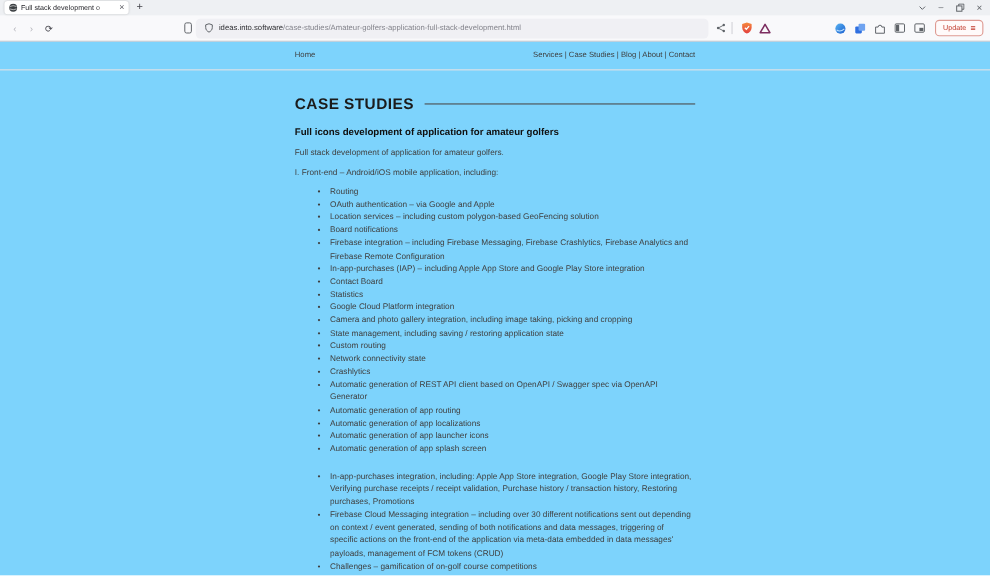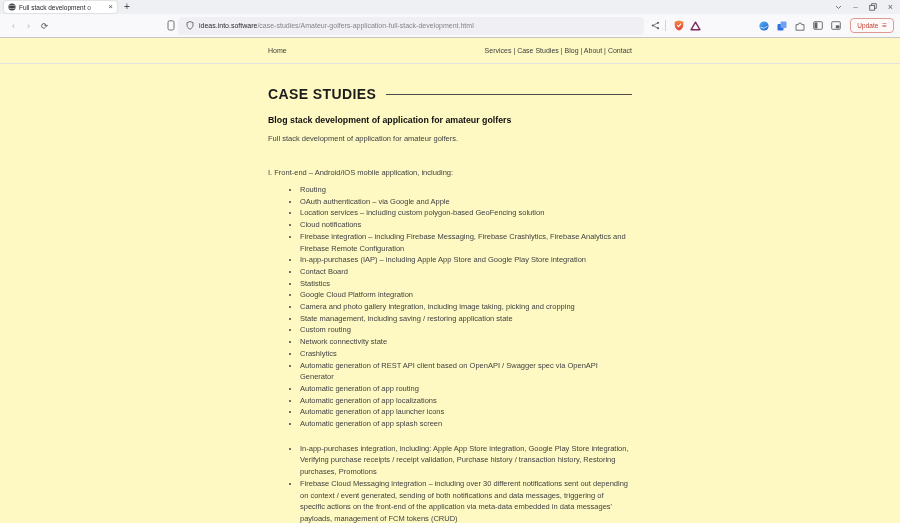--- a/index.html
+++ b/index.html
@@ -52,38 +52,38 @@
   .tb-spacer2 { flex: 1; }
   .right-icons { display: flex; align-items: center; gap: 8px; margin-right: 9px; }
   .update-btn {
     height: 15px; display: flex; align-items: center; gap: 4px; padding: 0 6px;
     border: 1px solid #de9a92; border-radius: 4px; color: #c0392b; background: #fffafa;
     font-size: 6.5px;
   }
   .update-menu-glyph { font-size: 8px; line-height: 1; }
 
   
-  .page { background: #fef9c3; height: 485px; }
+  .page { background: #7dd3fc; height: 485px; }
   .site-nav { height: 26px; border-bottom: 1px solid #e3e3e6; }
   .site-nav-inner {
     width: 364px; margin: 0 auto; height: 100%;
     display: flex; align-items: center; justify-content: space-between;
     font-size: 7px; color: #3d3d3d;
   }
   .nav-link { color: #3d3d3d; cursor: pointer; }
   .nav-sep { color: #3d3d3d; white-space: pre; }
 
   .content { width: 364px; margin: 0 auto; padding-top: 22px; color: #3f3f3f; }
   .page-title-row { display: flex; align-items: center; gap: 10px; margin-bottom: 13px; }
   .page-heading {
     font-size: 14px; font-weight: bold; letter-spacing: .4px; color: #1b1b1b; white-space: nowrap;
   }
   .heading-rule { flex: 1; border-top: 1px solid #4c4c4c; }
   .article-title { font-size: 8.8px; font-weight: bold; color: #101010; margin-bottom: 9px; }
-  .intro { font-size: 7.5px; margin-bottom: 25px; }
+  .intro { font-size: 7.5px; margin-bottom: 9px; }
   .section-heading { font-size: 7.5px; margin: 0; }
   ul.bullets { margin: 7px 0 13px; padding-left: 17px; list-style: disc; }
   ul.bullets li { font-size: 7.5px; line-height: 11.7px; padding-right: 2px; margin-left: 15px; }
 </style>
 </head>
 <body>
 
 <div>
 
   <div class="tabbar">
@@ -209,29 +209,29 @@
         <span class="nav-link">Home</span>
         <span><span class="nav-link">Services</span><span class="nav-sep"> | </span><span class="nav-link">Case Studies</span><span class="nav-sep"> | </span><span class="nav-link">Blog</span><span class="nav-sep"> | </span><span class="nav-link">About</span><span class="nav-sep"> | </span><span class="nav-link">Contact</span></span>
       </div>
     </div>
 
     <div class="content">
       <div class="page-title-row">
         <span class="page-heading">CASE STUDIES</span>
         <span class="heading-rule"></span>
       </div>
-      <div class="article-title">Blog stack development of application for amateur golfers</div>
+      <div class="article-title">Full icons development of application for amateur golfers</div>
       <p class="intro">Full stack development of application for amateur golfers.</p>
       <div>
           <p class="section-heading">I. Front-end – Android/iOS mobile application, including:</p>
           <ul class="bullets">
             <li>Routing</li>
             <li>OAuth authentication – via Google and Apple</li>
             <li>Location services – including custom polygon-based GeoFencing solution</li>
-            <li>Cloud notifications</li>
+            <li>Board notifications</li>
             <li>Firebase integration – including Firebase Messaging, Firebase Crashlytics, Firebase Analytics and Firebase Remote Configuration</li>
             <li>In-app-purchases (IAP) – including Apple App Store and Google Play Store integration</li>
             <li>Contact Board</li>
             <li>Statistics</li>
             <li>Google Cloud Platform integration</li>
             <li>Camera and photo gallery integration, including image taking, picking and cropping</li>
             <li>State management, including saving / restoring application state</li>
             <li>Custom routing</li>
             <li>Network connectivity state</li>
             <li>Crashlytics</li>

